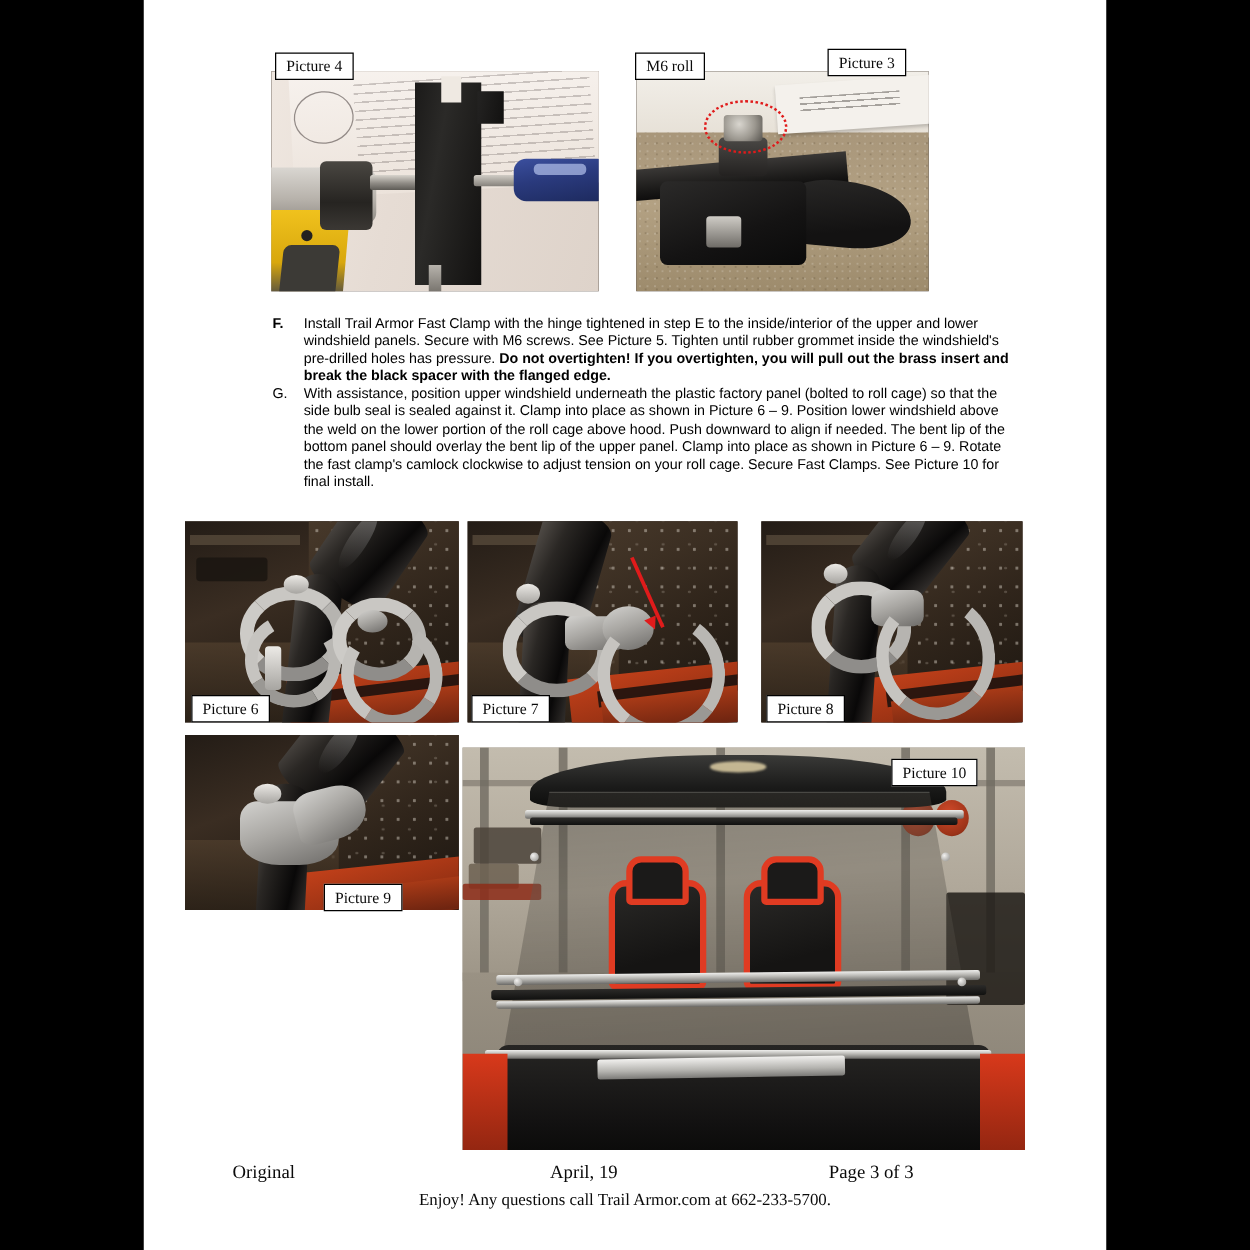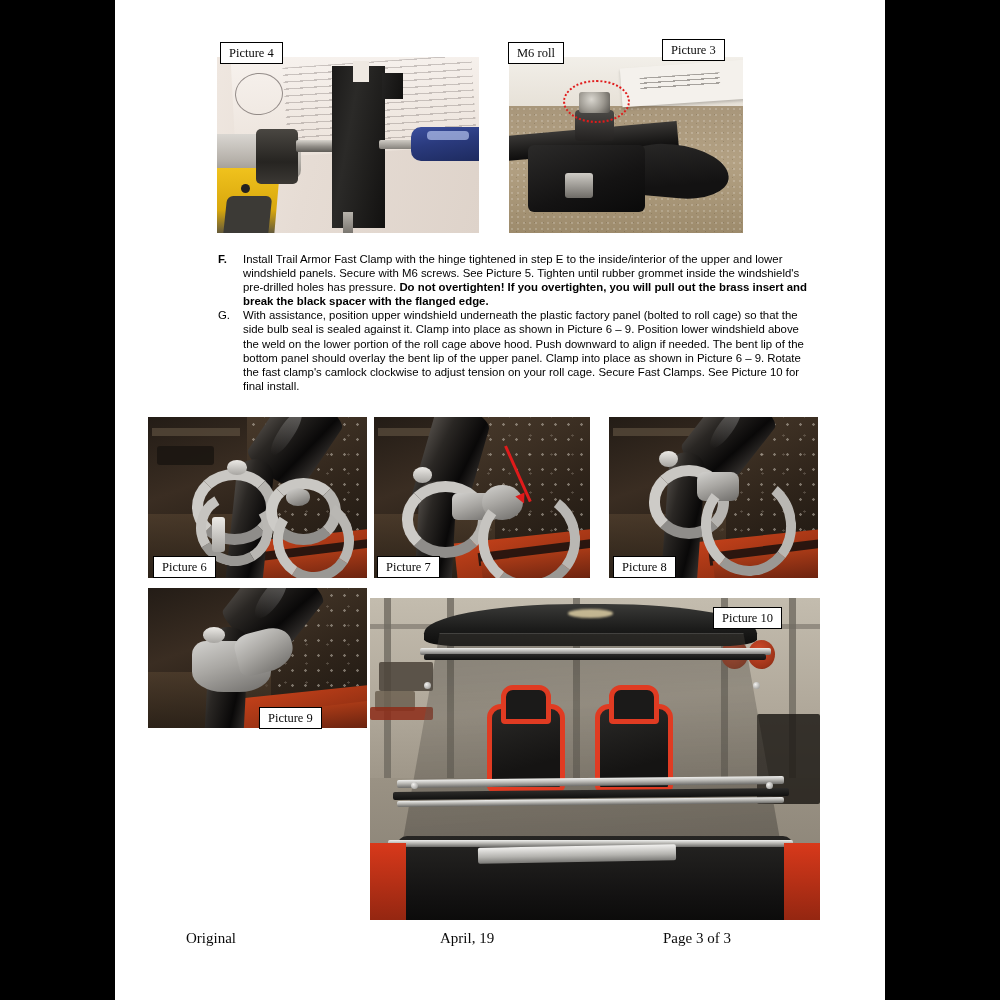--- a/index.html
+++ b/index.html
@@ -643,15 +643,16 @@
     </div>
   </div>
   <div class="cap" style="left:598px; top:607px;">Picture 10</div>
 
   <div id="footer">
     <div class="foot-row">
       <span class="foot-left">Original</span>
       <span class="foot-mid">April, 19</span>
       <span class="foot-right">Page 3 of 3</span>
     </div>
+    <div class="foot-center">Enjoy!  Any questions call Trail Armor.com at 662-233-5700.</div>
   </div>
 
 </div>
 
 </body></html>

